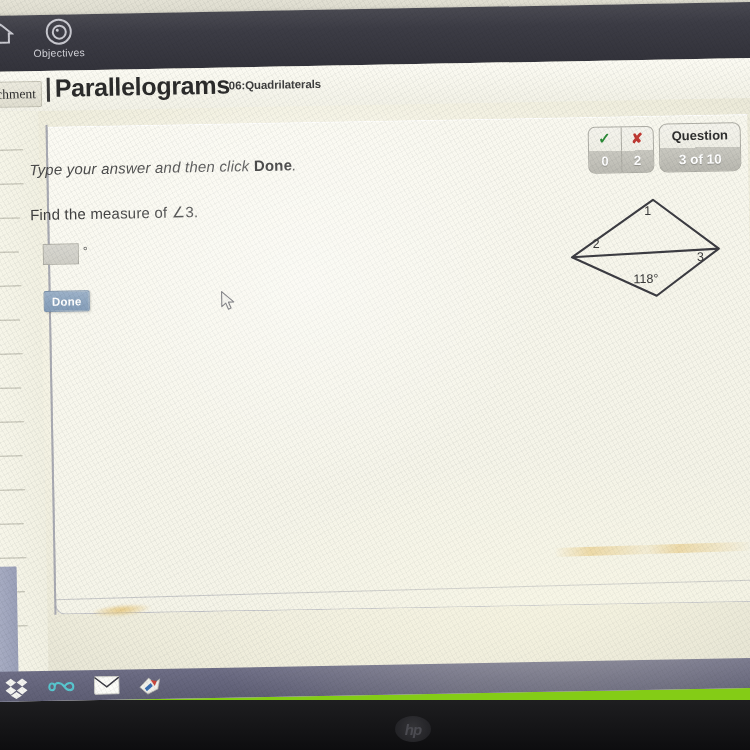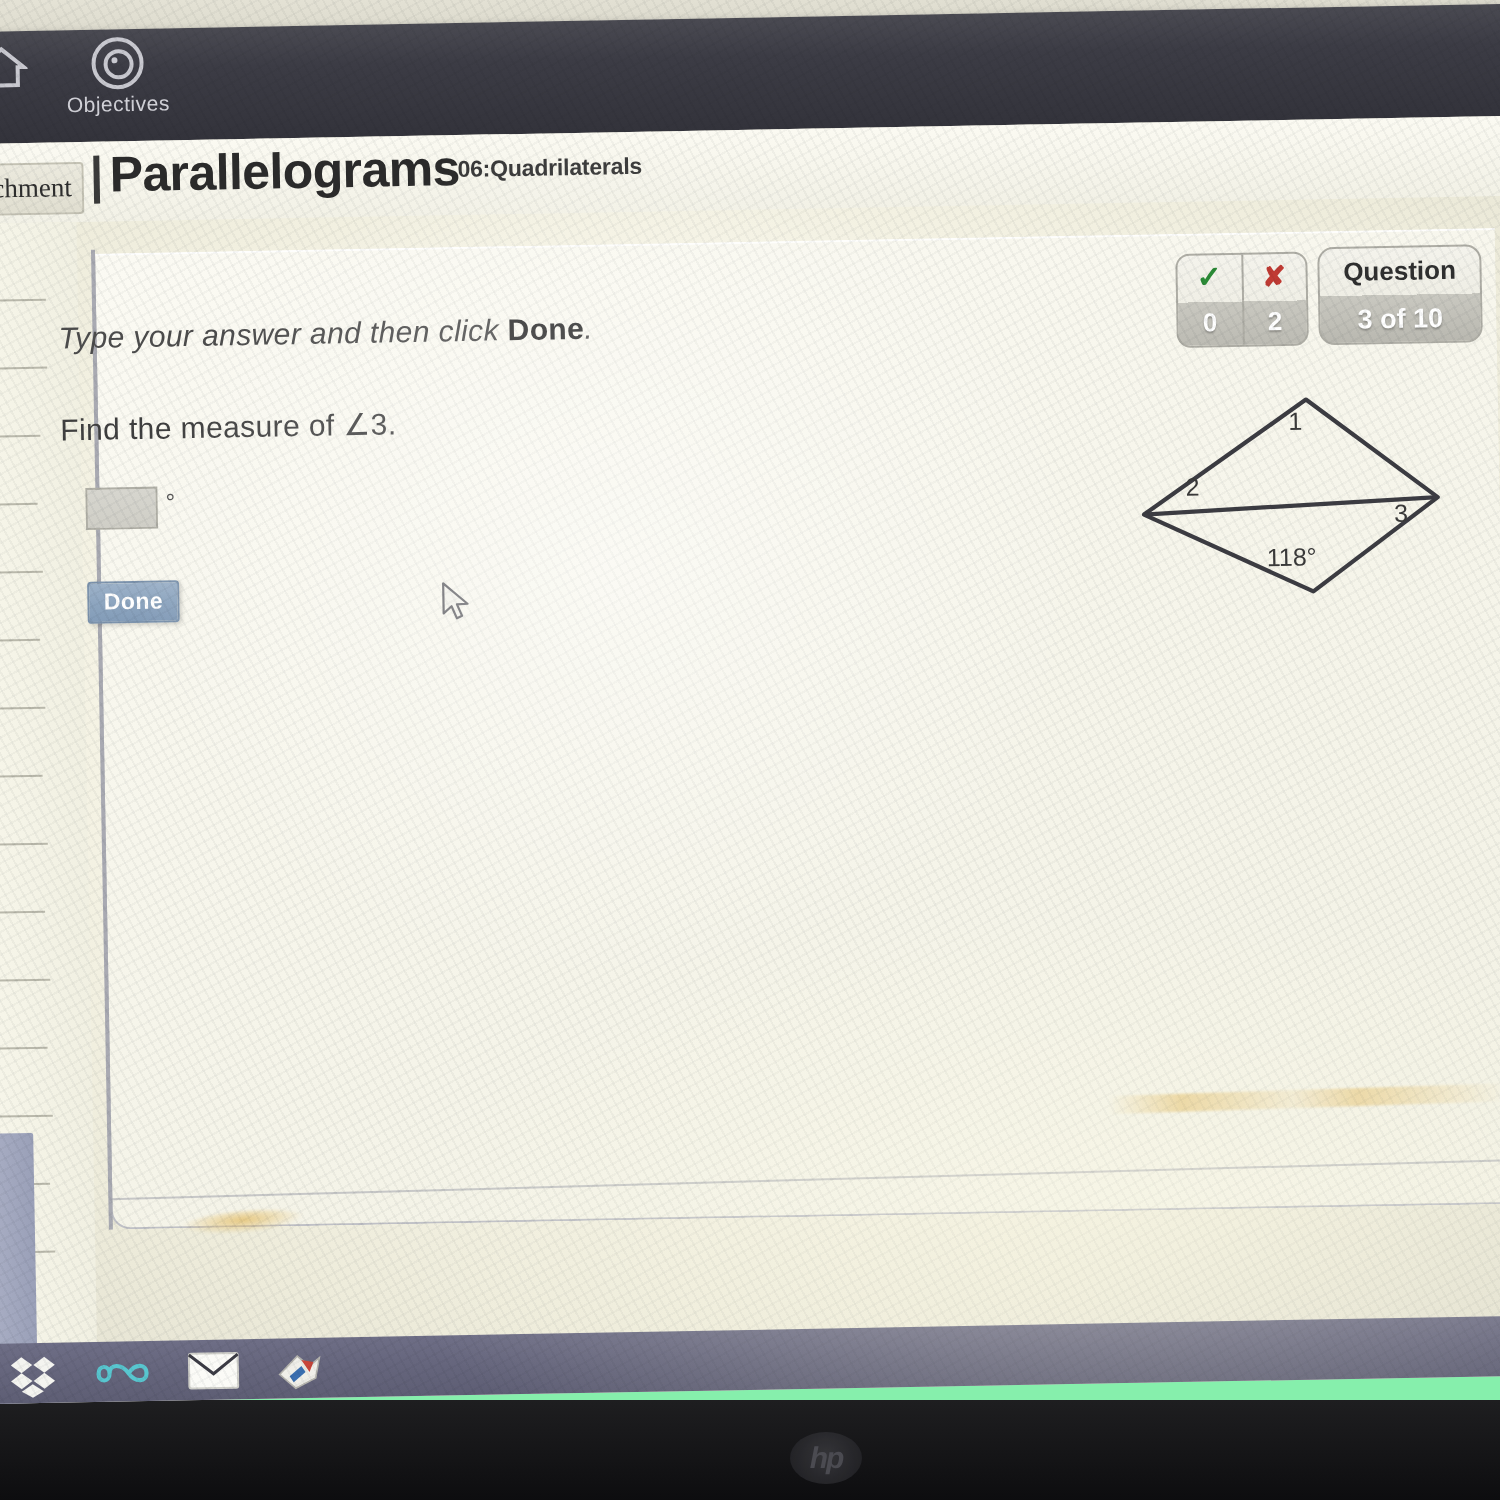--- a/index.html
+++ b/index.html
@@ -5,21 +5,21 @@
 <style>
   html,body{margin:0;padding:0;}
   body{
     width:750px;height:750px;overflow:hidden;
     background:#1a1a1c;
     font-family:"Liberation Sans", sans-serif;
     position:relative;
   }
 
   
-  #photo{position:absolute;inset:0;overflow:hidden;background:#86efac;}
+  #photo{position:absolute;inset:0;overflow:hidden;background:#84cc16;}
 
   
   #bezel-bottom{
     position:absolute;left:0;right:0;top:700px;height:50px;
     background:linear-gradient(180deg,#1e1e20 0%,#141416 60%,#0d0d0f 100%);
   }
   #hp-logo{
     position:absolute;left:395px;top:716px;width:36px;height:26px;
     border-radius:50%;
     background:radial-gradient(circle at 50% 45%, #3a3a3e 0%, #2a2a2e 60%, #202024 100%);

